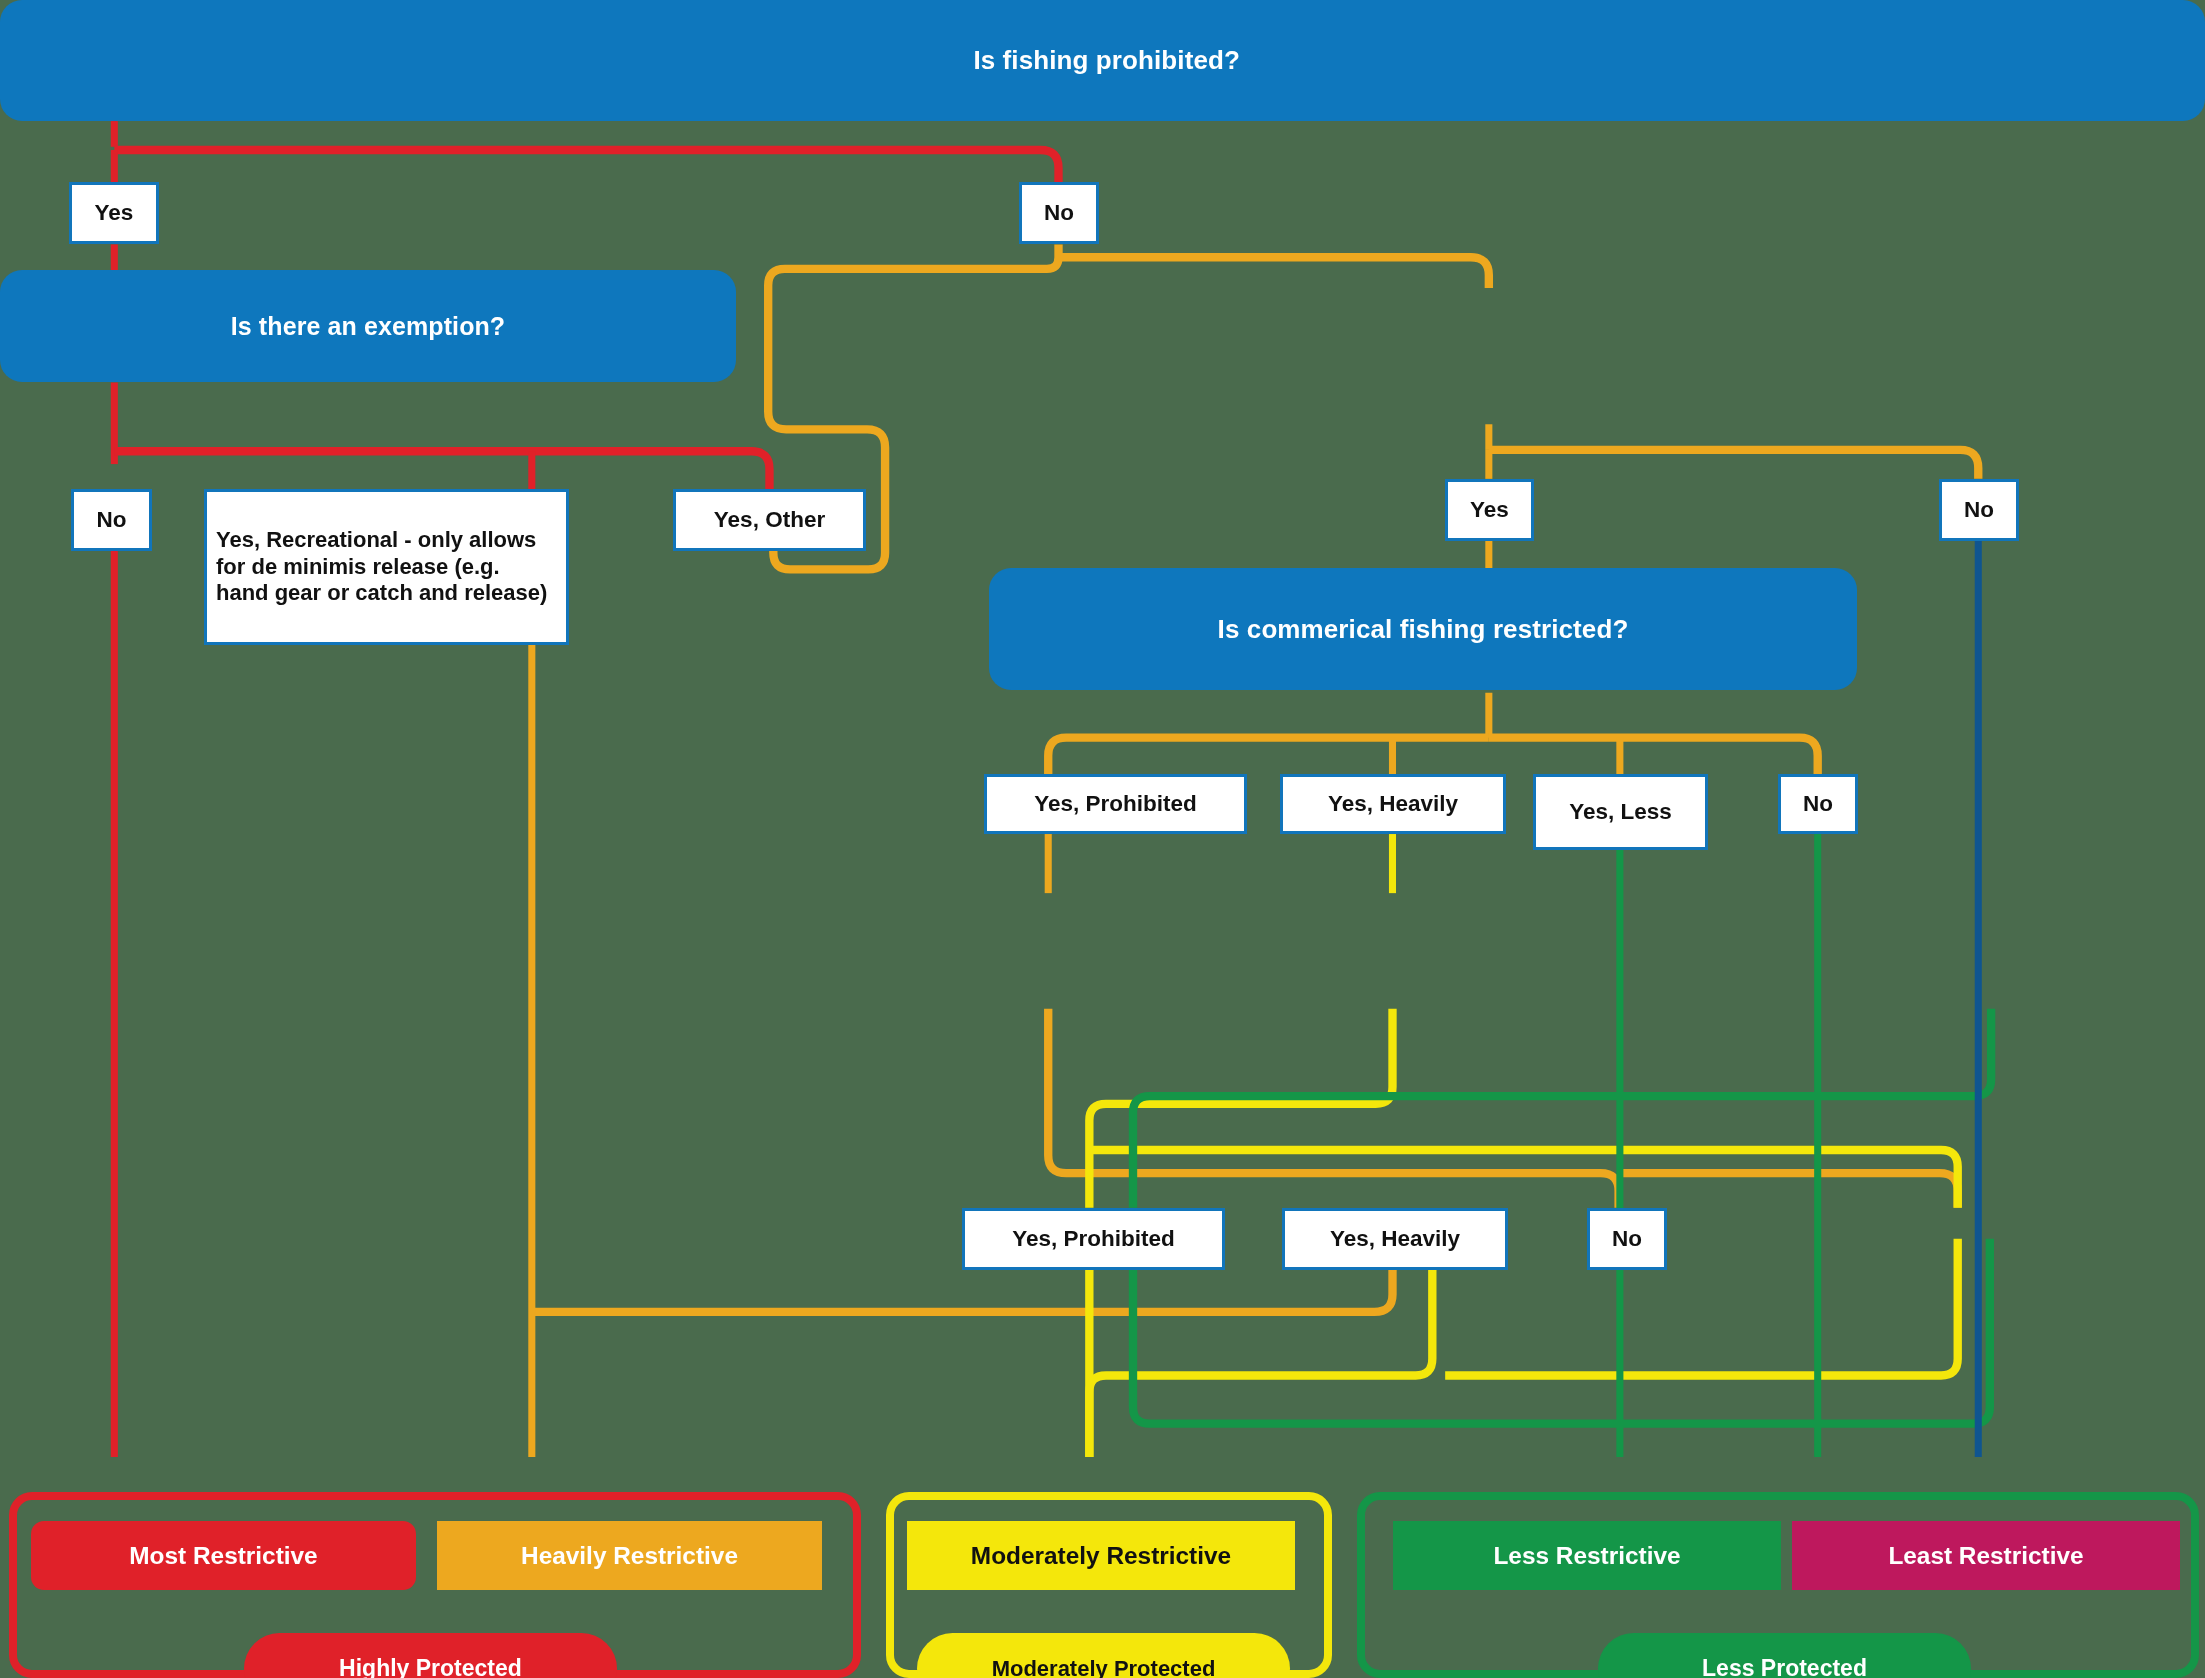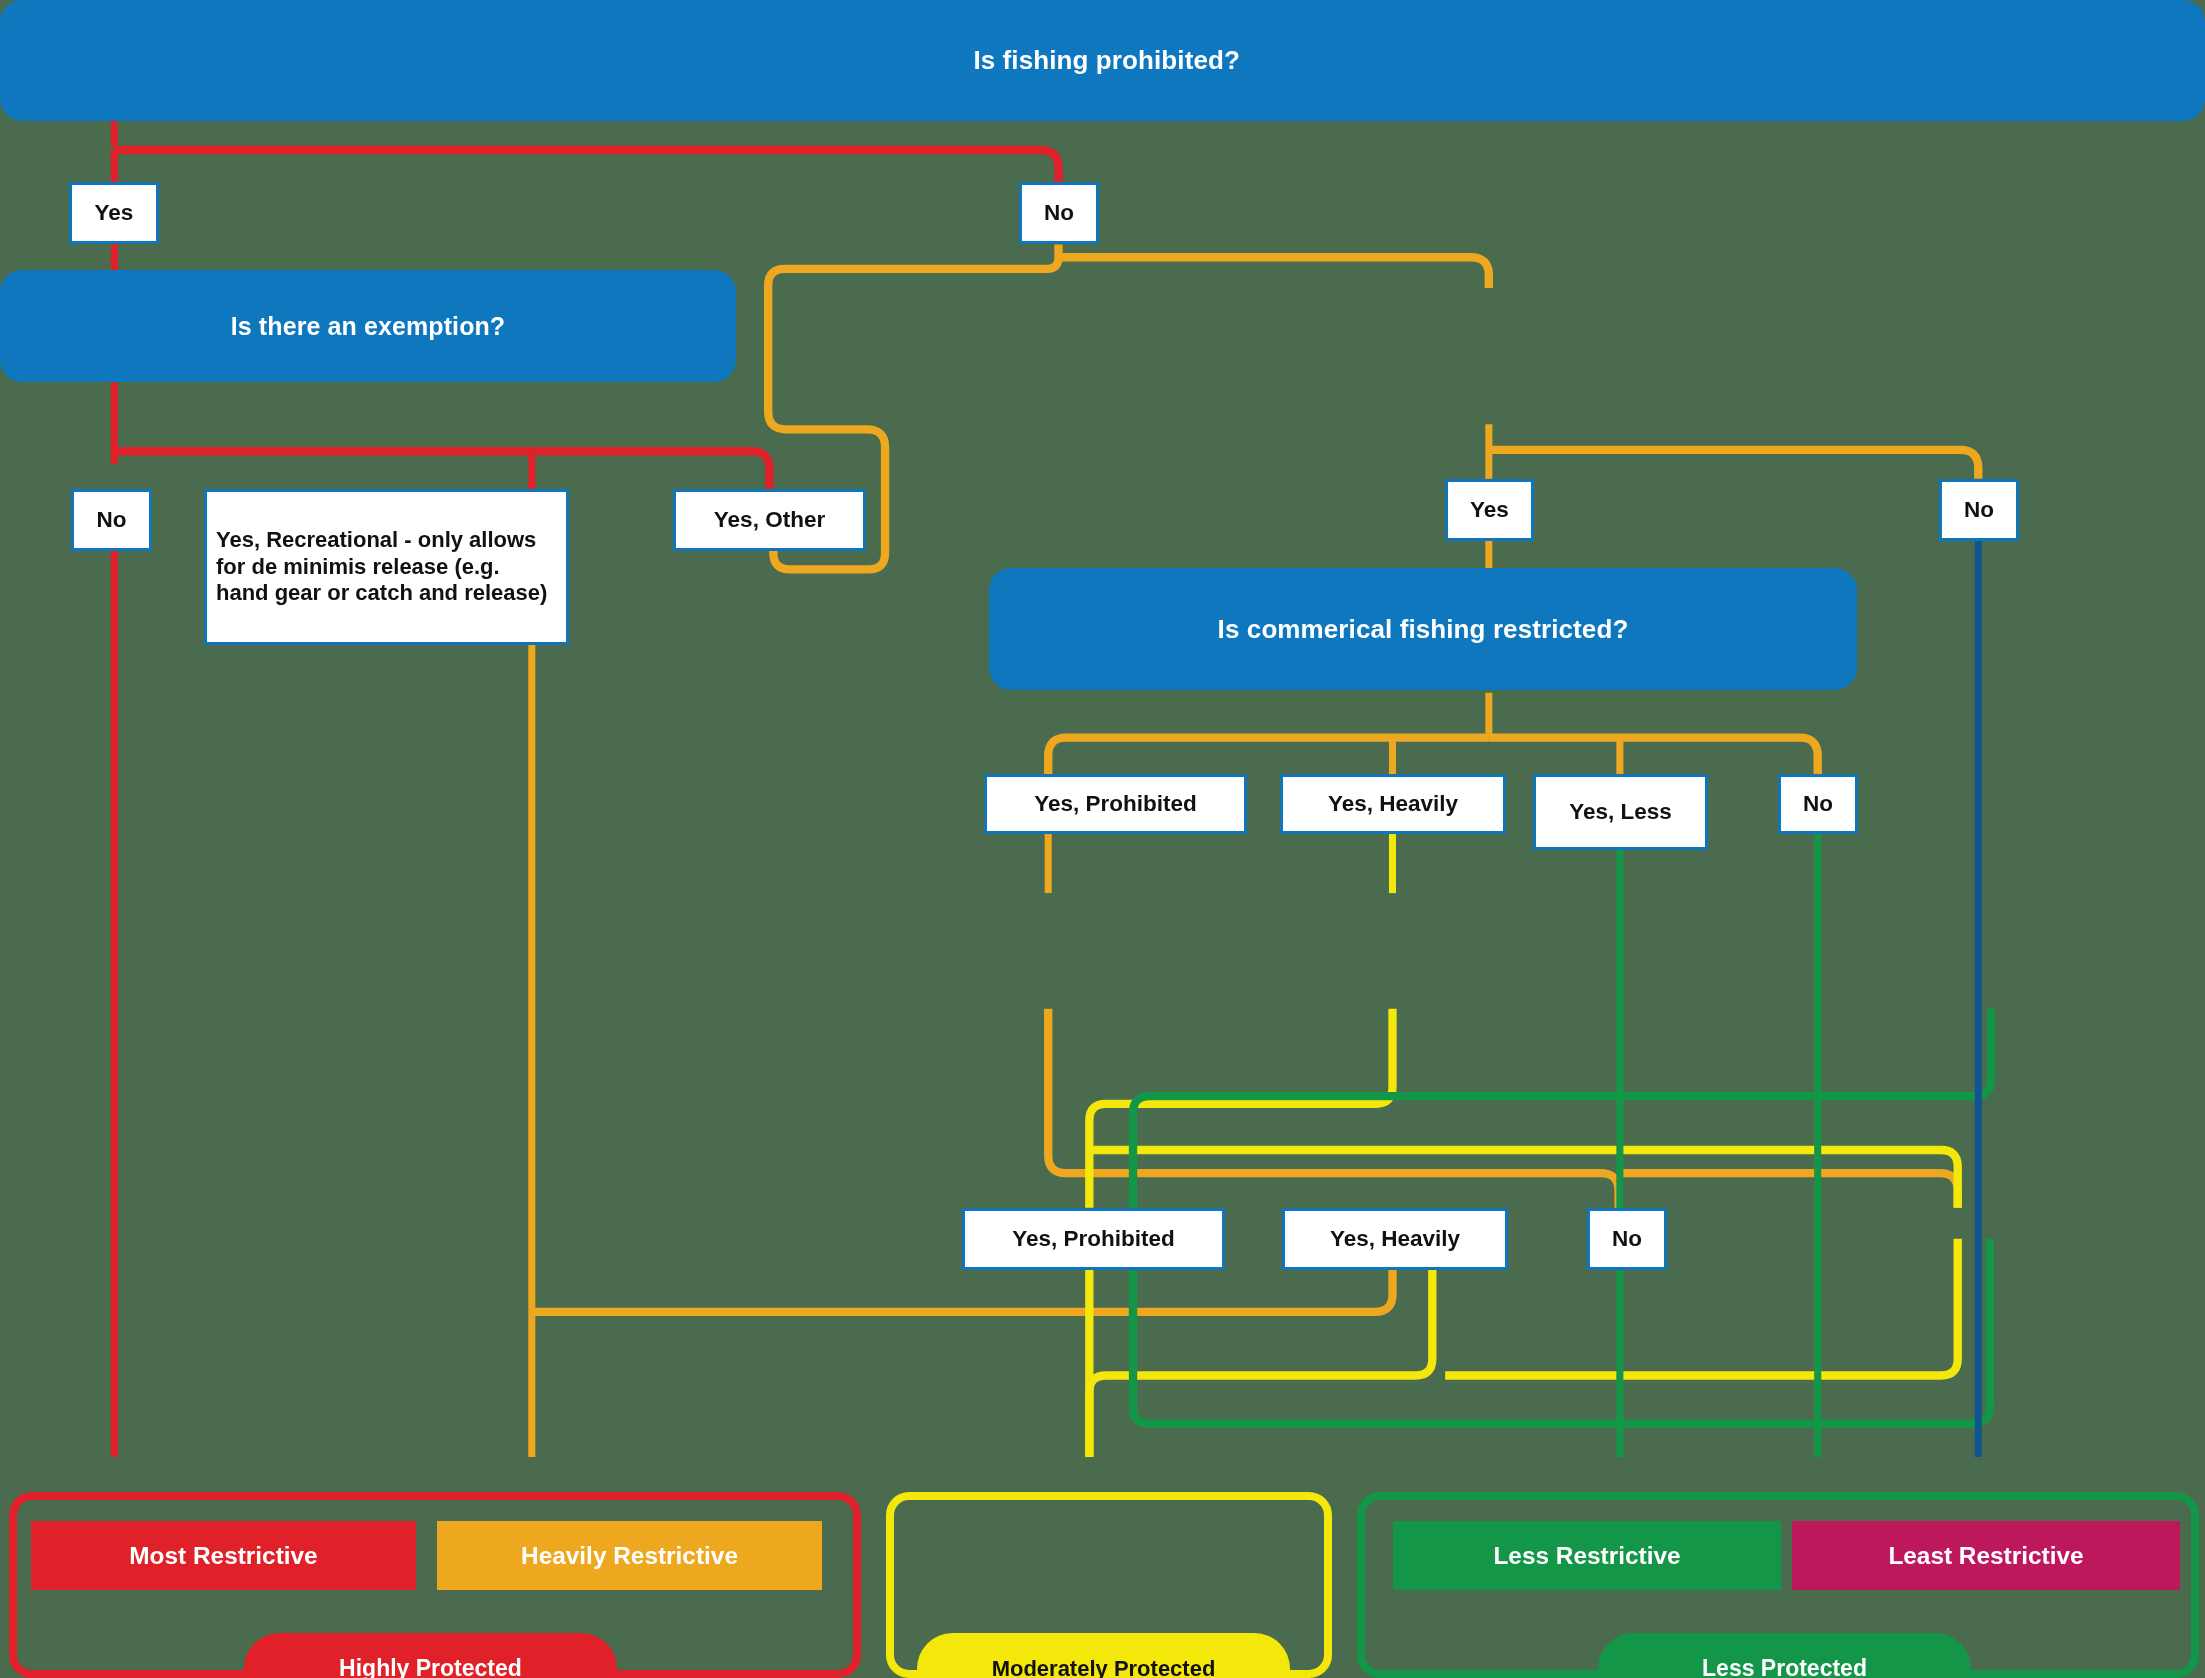--- a/index.html
+++ b/index.html
@@ -204,26 +204,29 @@
     <span>Yes, Heavily</span>
   </div>
   <div class="a" style="left:1587px;top:1208px;width:80px;height:62px;font-size:22.5px;">
     <span>No</span>
   </div>
 
   <div class="grp" style="left:9px;top:1492px;width:852px;height:186px;border-width:8.4px;border-color:#E02129;"></div>
   <div class="grp" style="left:886px;top:1492px;width:446px;height:186px;border-width:8.4px;border-color:#F4E70B;"></div>
   <div class="grp" style="left:1357px;top:1492px;width:842px;height:186px;border-width:8.4px;border-color:#149648;"></div>
 
-  <div class="out" style="left:31px;top:1521px;width:385px;height:69px;background:#E02129;color:#fff;font-size:24.4px;">
+  <div class="out" style="left:31px;top:1521px;width:385px;height:69px;background:#E02129;color:#fff;font-size:24.4px;border-radius:13px;">
     <span>Most Restrictive</span>
   </div>
   <div class="out" style="left:437px;top:1521px;width:385px;height:69px;background:#EDA81F;color:#fff;font-size:24.4px;">
     <span>Heavily Restrictive</span>
   </div>
+  <div class="out" style="left:907px;top:1521px;width:388px;height:69px;background:#F4E70B;color:#111;font-size:24.4px;">
+    <span>Moderately Restrictive</span>
+  </div>
   <div class="out" style="left:1393px;top:1521px;width:388px;height:69px;background:#149648;color:#fff;font-size:24.4px;">
     <span>Less Restrictive</span>
   </div>
   <div class="out" style="left:1792px;top:1521px;width:388px;height:69px;background:#be185d;color:#fff;font-size:24.4px;">
     <span>Least Restrictive</span>
   </div>
 
   <div class="pill" style="left:244px;top:1633px;width:373px;height:71px;background:#E02129;color:#fff;font-size:23px;">
     <span>Highly Protected</span>
   </div>

